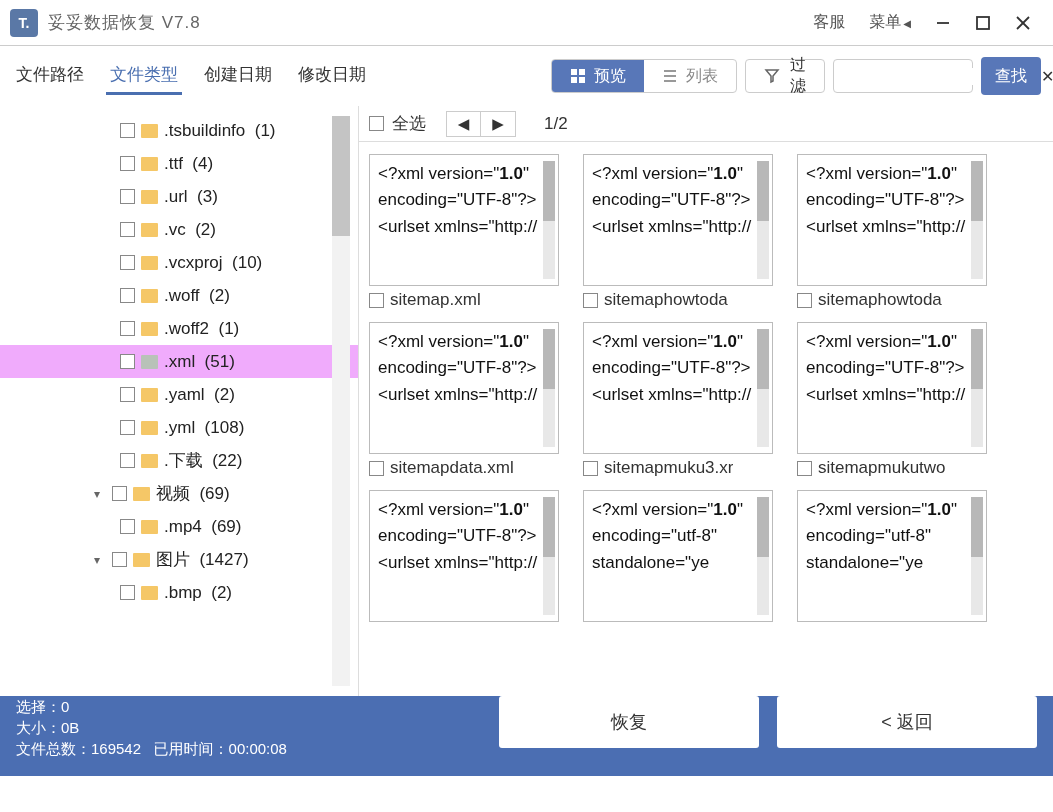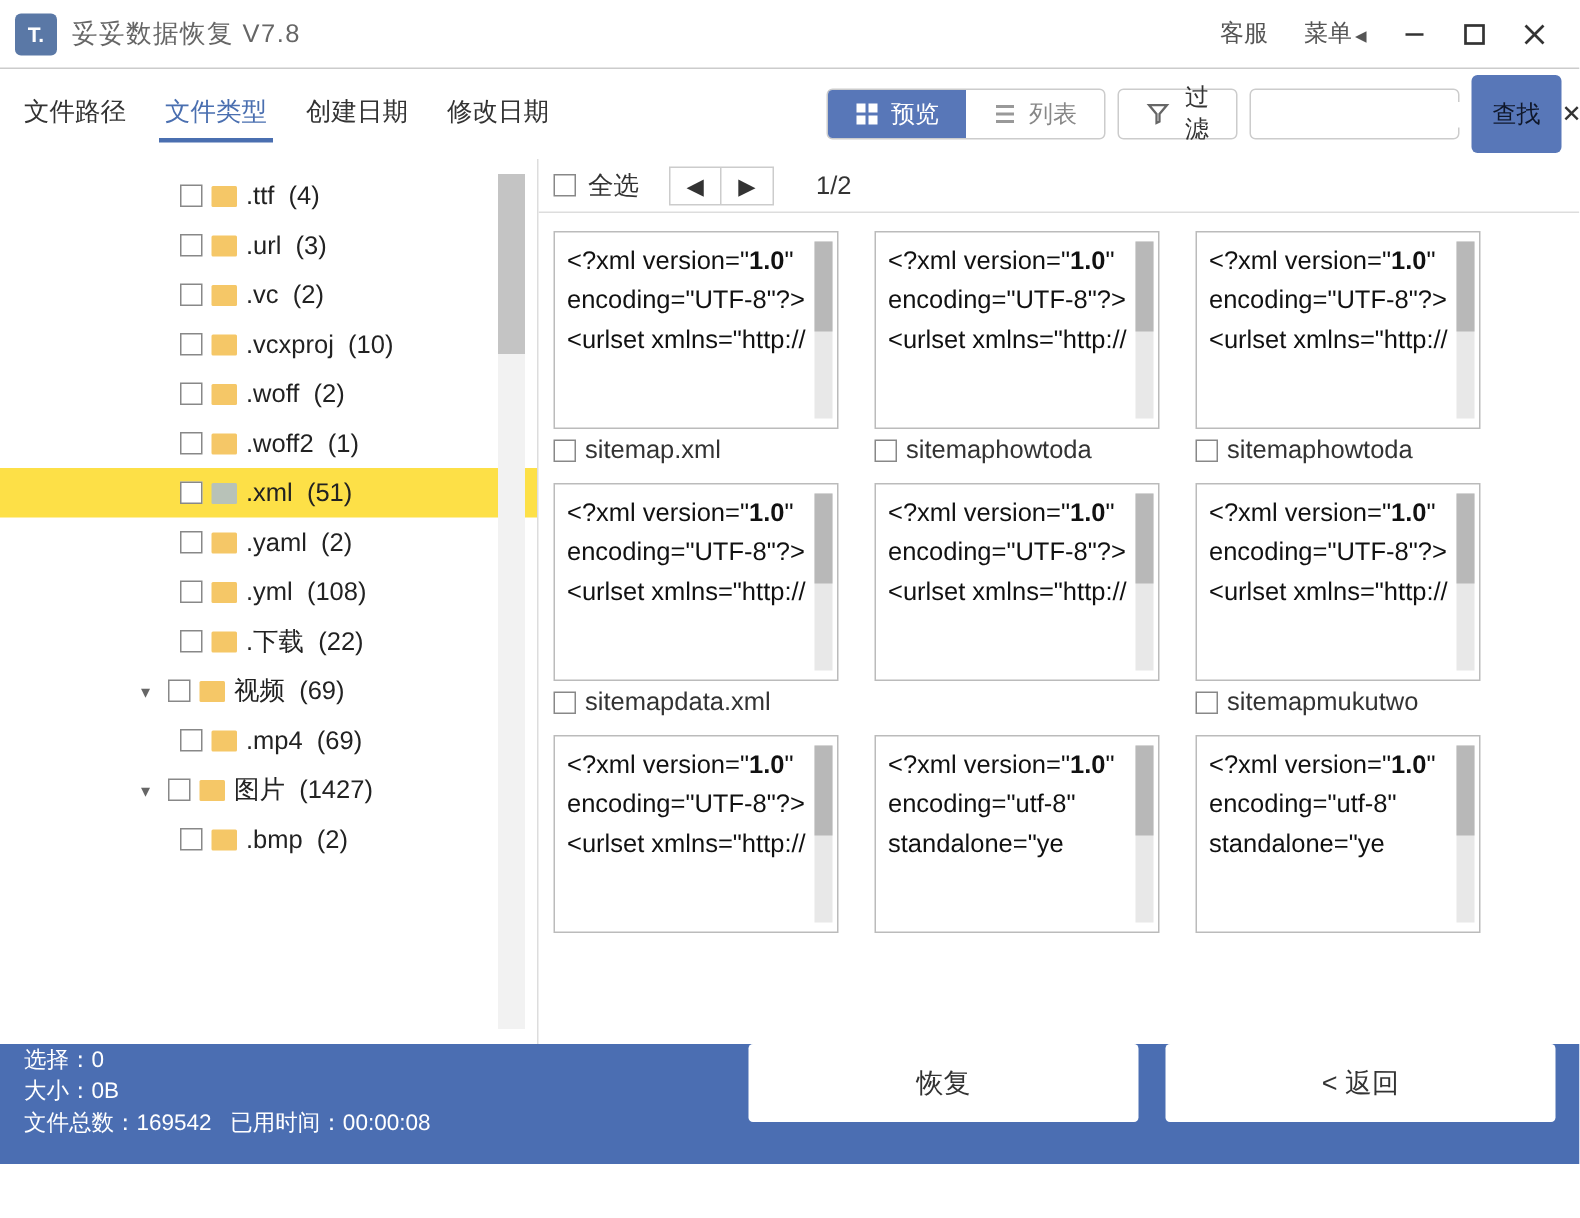--- a/index.html
+++ b/index.html
@@ -20,31 +20,31 @@
 .tab.active { color:#4A6FB0; border-bottom: 3px solid #4A6FB0; }
 .tb-right { margin-left:auto; display:flex; align-items:center; gap:8px; }
 .seg { display:flex; border:1px solid #ccc; border-radius:4px; overflow:hidden; height:34px;margin-left:28px; }
 .seg-btn { display:flex; align-items:center; gap:8px; padding: 0 18px; cursor:pointer; font-size:16px; }
 .seg-btn.active { background:#5877B8; color:#fff; }
 .seg-btn .ic { width:16px; height:16px; }
 .filter-btn { display:flex; align-items:center; gap:10px; border:1px solid #ccc; border-radius:4px; height:34px; padding:0 18px; cursor:pointer; font-size:16px; }
 .search-wrap { display:flex; align-items:center; border:1px solid #ccc; border-radius:4px; height:34px; width:140px; padding:0 8px; }
 .search-wrap input { border:none; outline:none; flex:1; font-size:15px; }
 .clear-x { cursor:pointer; color:#333; font-size:16px; }
-.find-btn { height:52px; padding:0 14px; background:#5877B8; color:#0f172a; border-radius:4px; display:flex; align-items:center; cursor:pointer; font-size:16px;font-family:Liberation Serif, serif; }
+.find-btn { height:38px; padding:0 14px; background:#5877B8; color:#ffffff; border-radius:4px; display:flex; align-items:center; cursor:pointer; font-size:16px;font-family:Liberation Serif, serif; }
 
 .body-row { display:flex; height: 590px; }
 .sidebar { width: 358px; border-right:0; position:relative; }
 .tree { padding: 8px 0 8px 0; height:100%; overflow:hidden; }
 .tree-scroll { position:absolute; right:8px; top:10px; bottom:10px; width:18px; background:#f2f2f2; }
 .tree-thumb { position:absolute; left:0; right:0; top:0; height:120px; background:#c4c4c4; }
 .node { display:flex; align-items:center; height:33px; padding-left: 20px; gap:6px; cursor:pointer; white-space:nowrap;}
 .node.leaf { padding-left: 120px; }
 .node.leaf0 { padding-left: 94px; }
-.node.selected { background:#fde047; }
+.node.selected { background:#f0abfc; }
 .chev { width:12px; font-size:12px; color:#666; }
 .cb { width:15px; height:15px; border:1px solid #888; background:#fff; }
 .folder { width:17px; height:14px; background:#F5C767; border-radius:1px; position:relative; }
 .folder.gray { background:#B8C2B8; }
 .node-label { font-size:17px; color:#222; }
 
 .main { flex:1; display:flex; flex-direction:column; border-left:1px solid #ddd; overflow:hidden;}
 .main-hd { height:36px; display:flex; align-items:center; gap:8px; padding:0 10px; border-bottom:1px solid #ddd; }
 .pager { display:flex; border:1px solid #ccc; margin-left: 12px;}
 .pager-btn { width:34px; height:24px; display:flex; align-items:center; justify-content:center; cursor:pointer; }
@@ -136,20 +136,25 @@
     <div class="find-btn">查找</div>
   </div>
 </div>
 
 <div class="body-row">
   <div class="sidebar">
     <div class="tree" id="tree">
         <div class="node leaf">
           <div class="cb"></div>
           <div class="folder"></div>
+          <span class="node-label">.tsbuildinfo&nbsp;&nbsp;(1)</span>
+        </div>
+        <div class="node leaf">
+          <div class="cb"></div>
+          <div class="folder"></div>
           <span class="node-label">.ttf&nbsp;&nbsp;(4)</span>
         </div>
         <div class="node leaf">
           <div class="cb"></div>
           <div class="folder"></div>
           <span class="node-label">.url&nbsp;&nbsp;(3)</span>
         </div>
         <div class="node leaf">
           <div class="cb"></div>
           <div class="folder"></div>
@@ -265,20 +270,24 @@
               </div></div>
             <div class="card-ft">
               <div class="cb"></div>
               <span class="fn">sitemapdata.xml</span>
             </div>
           </div>
           <div class="card-col">
             <div class="card">&lt;?xml version="<span class="b">1.0</span>" encoding="UTF-8"?&gt; &lt;urlset xmlns="http://<div class="sb">
                 <div class="sb-th"></div>
               </div></div>
+            <div class="card-ft">
+              <div class="cb"></div>
+              <span class="fn">sitemapmuku3.xr</span>
+            </div>
           </div>
           <div class="card-col">
             <div class="card">&lt;?xml version="<span class="b">1.0</span>" encoding="UTF-8"?&gt; &lt;urlset xmlns="http://<div class="sb">
                 <div class="sb-th"></div>
               </div></div>
             <div class="card-ft">
               <div class="cb"></div>
               <span class="fn">sitemapmukutwo</span>
             </div>
           </div>

